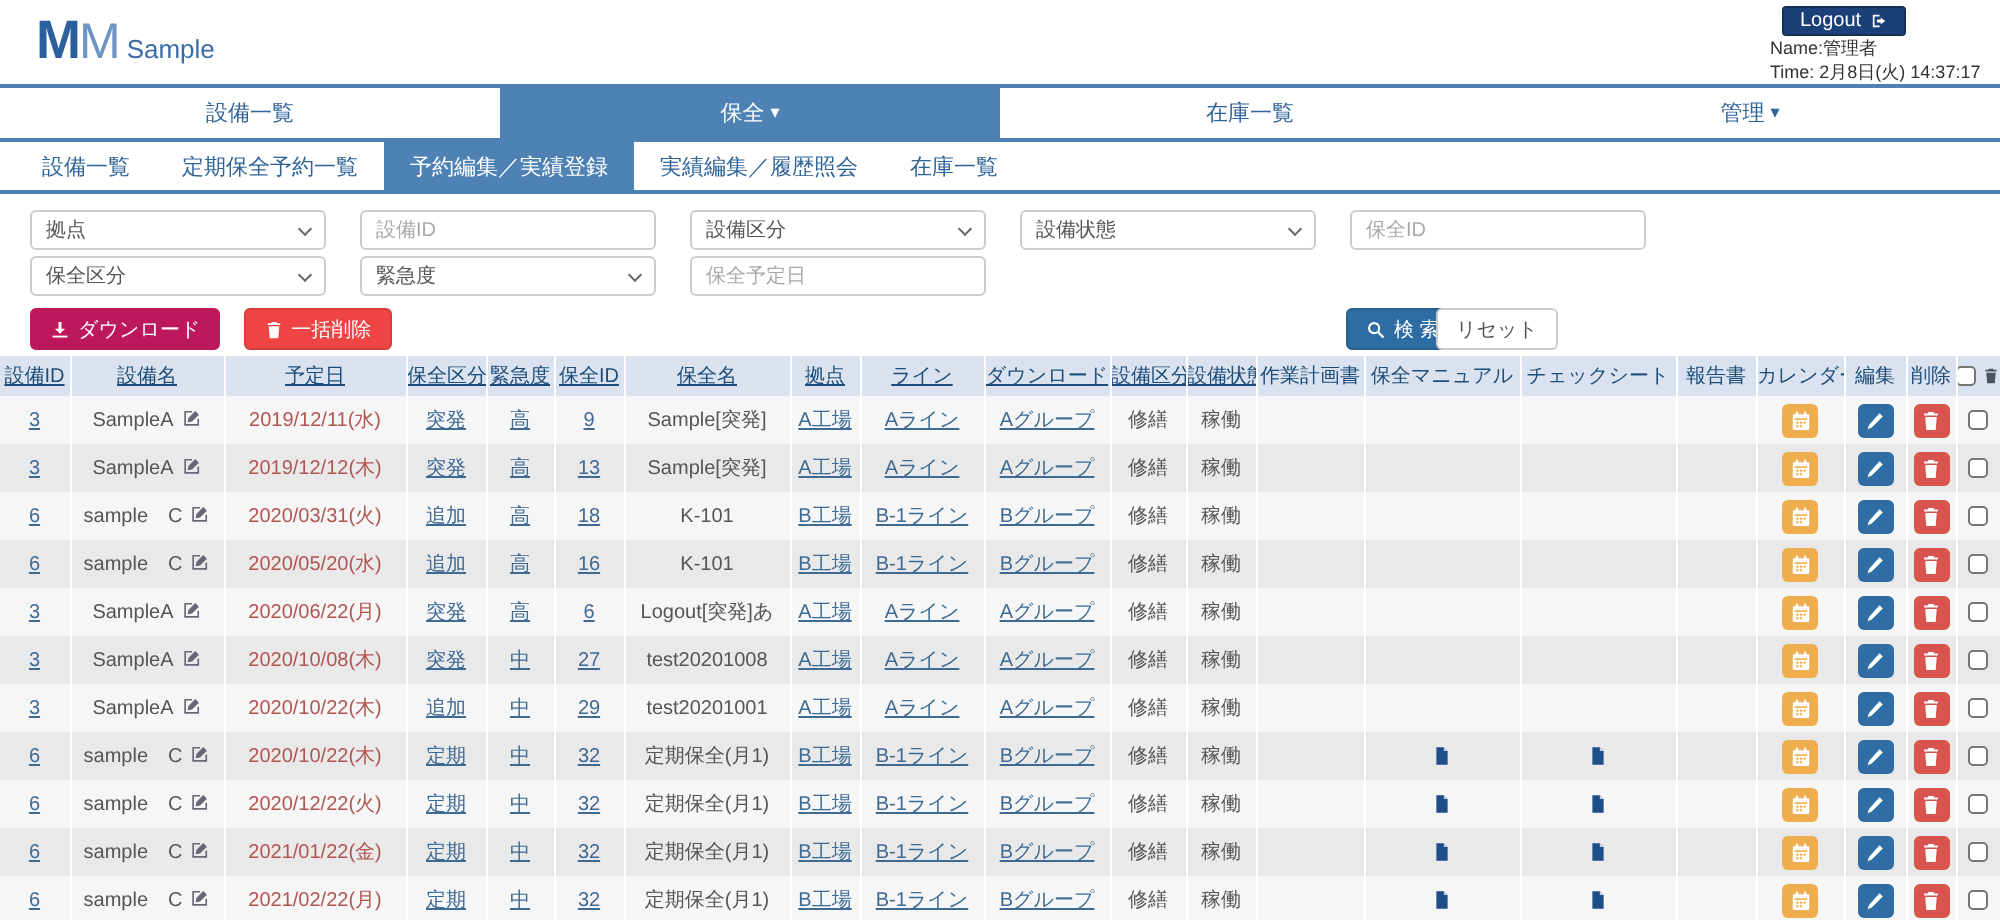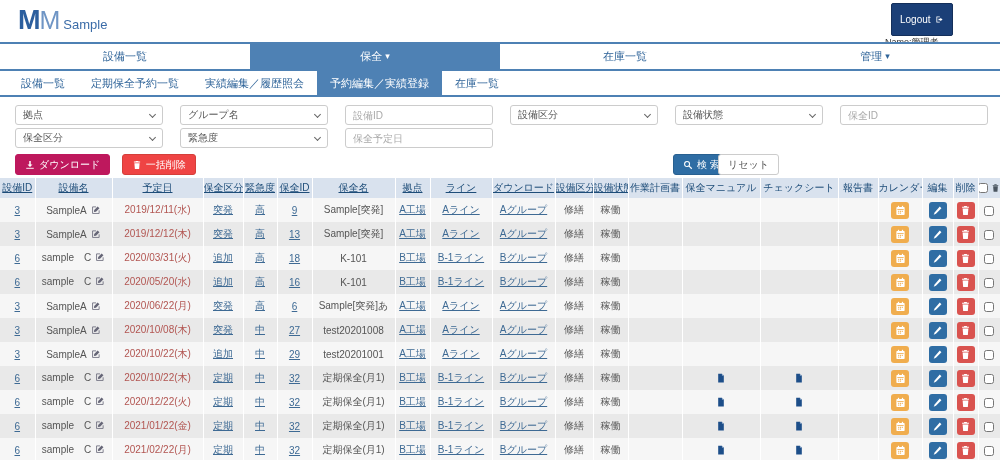--- a/index.html
+++ b/index.html
@@ -14,21 +14,21 @@
   }
   
   #app-header{position:absolute;top:0;left:0;width:1000px;height:42px;background:#fff}
   .logo{position:absolute;left:18px;top:5px;white-space:nowrap}
   .logo .m1{font-size:27px;font-weight:bold;color:#2c5f9e;letter-spacing:-1px}
   .logo .m2{font-size:25px;font-weight:300;color:#6f95c5}
   .logo .sys{font-size:13px;color:#3b6ca8;margin-left:3px}
   .hdr-right{position:absolute;left:885px;top:3px;font-size:9px;color:#333;line-height:12px}
   .logout-btn{
     display:inline-flex;align-items:center;gap:4px;background:#1b3f77;color:#fff;
-    border:1px solid #142f5a;border-radius:2px;font-size:10px;padding:1px 8px;height:33px;cursor:pointer;
+    border:1px solid #142f5a;border-radius:2px;font-size:10px;padding:1px 8px;height:15px;cursor:pointer;
     margin-left:6px;font-family:inherit;
   }
   .logout-btn svg{width:9px;height:9px}
   
   #main-nav{
     position:absolute;top:42px;left:0;width:1000px;height:29px;display:flex;
     border-top:2px solid var(--blue);border-bottom:2px solid var(--blue);background:#fff;
   }
   .main-tab{
     width:25%;display:flex;align-items:center;justify-content:center;gap:3px;
@@ -148,39 +148,35 @@
   </div>
 </div>
 
 <div id="sub-nav">
   <div class="sub-tab">
       <span>設備一覧</span>
     </div>
   <div class="sub-tab">
       <span>定期保全予約一覧</span>
     </div>
+  <div class="sub-tab active">
+      <span>予約編集／実績登録</span>
+    </div>
   <div class="sub-tab">
       <span>実績編集／履歴照会</span>
-    </div>
-  <div class="sub-tab active">
-      <span>予約編集／実績登録</span>
     </div>
   <div class="sub-tab">
       <span>在庫一覧</span>
     </div>
 </div>
 
 <div id="filters">
   <div class="frow r1" id="filter-row1">
       <div class="field">
         <span class="field-label">拠点</span>
-        <span class="chevron"></span>
-      </div>
-      <div class="field">
-        <span class="field-label">グループ名</span>
         <span class="chevron"></span>
       </div>
       <div class="field">
         <input type="text" placeholder="設備ID" style="">
       </div>
       <div class="field">
         <span class="field-label">設備区分</span>
         <span class="chevron"></span>
       </div>
       <div class="field">
@@ -471,21 +467,21 @@
       <tr>
         <td><span class="cell-link">3</span></td>
         <td><span class="cell-text">SampleA</span><span class="name-edit-icon"><svg viewBox="0 0 16 16">
               <path d="M13 8.5V13.5H2.5V3H8" fill="none" stroke="#667" stroke-width="1.3"></path>
               <path fill="#667" d="M10.6 2.4l2.9 2.9L8 10.8l-3.4.5.5-3.4z"></path>
             </svg></span></td>
         <td><span class="cell-date">2020/06/22(月)</span></td>
         <td><span class="cell-link">突発</span></td>
         <td><span class="cell-link">高</span></td>
         <td><span class="cell-link">6</span></td>
-        <td><span class="cell-text">Sample[突発]あ</span></td>
+        <td><span class="cell-text">Logout[突発]あ</span></td>
         <td><span class="cell-link">A工場</span></td>
         <td><span class="cell-link">Aライン</span></td>
         <td><span class="cell-link">Aグループ</span></td>
         <td><span class="cell-text">修繕</span></td>
         <td><span class="cell-text">稼働</span></td>
         <td></td>
         <td></td>
         <td></td>
         <td></td>
         <td><button class="abtn abtn-cal">

